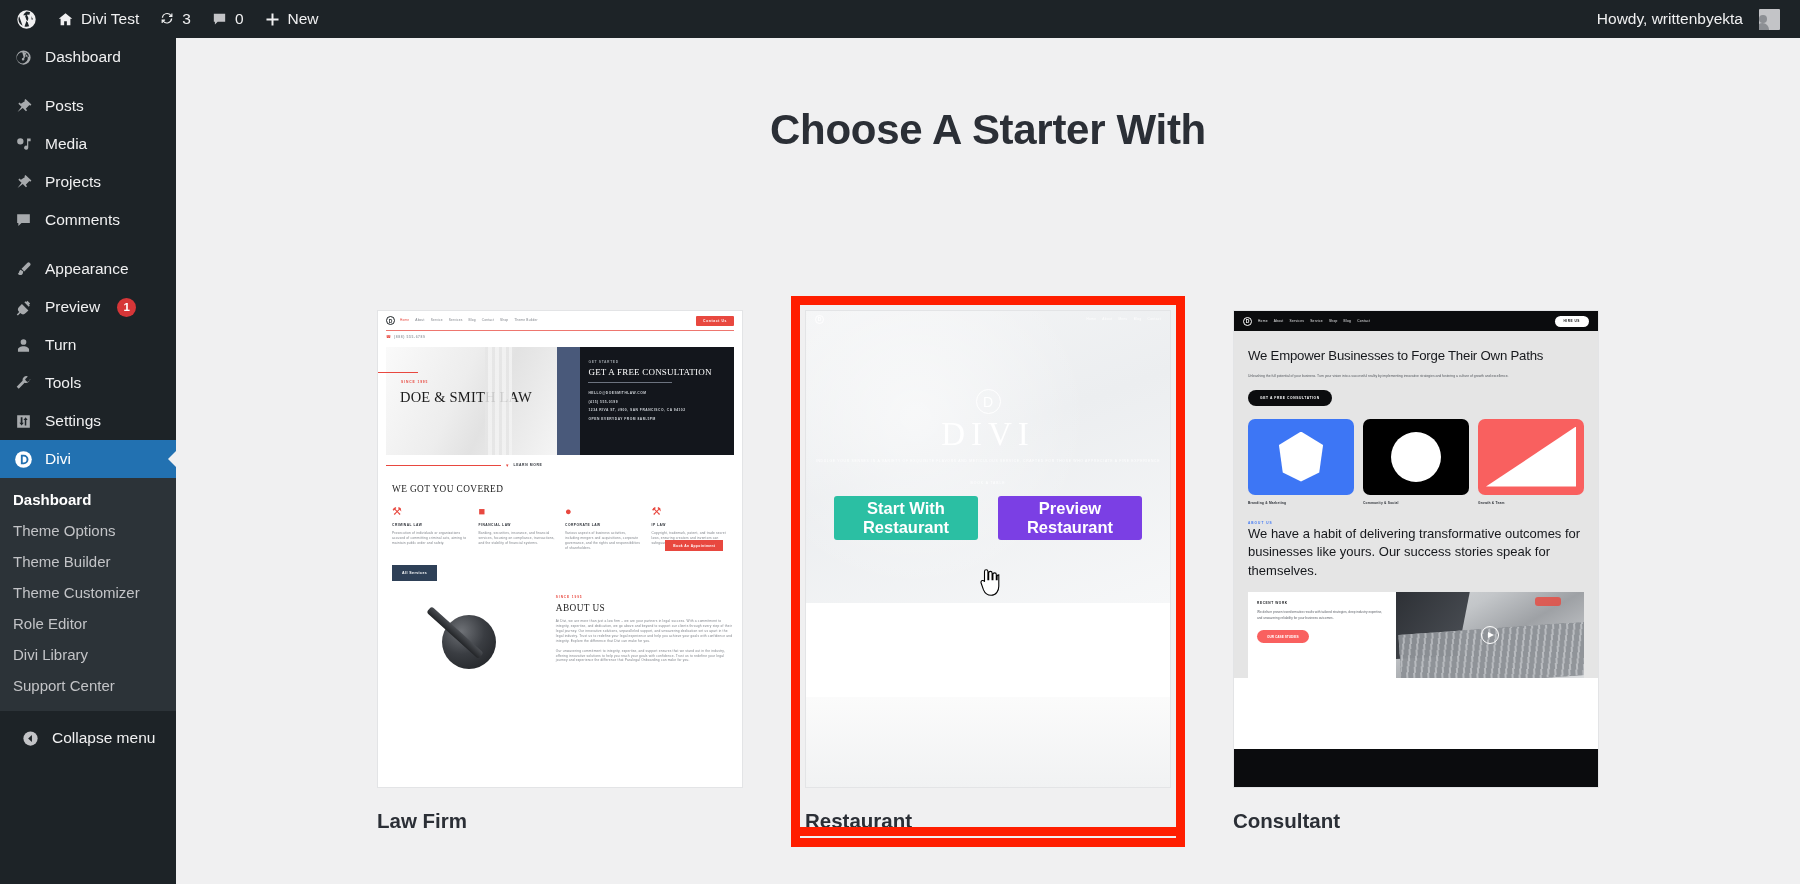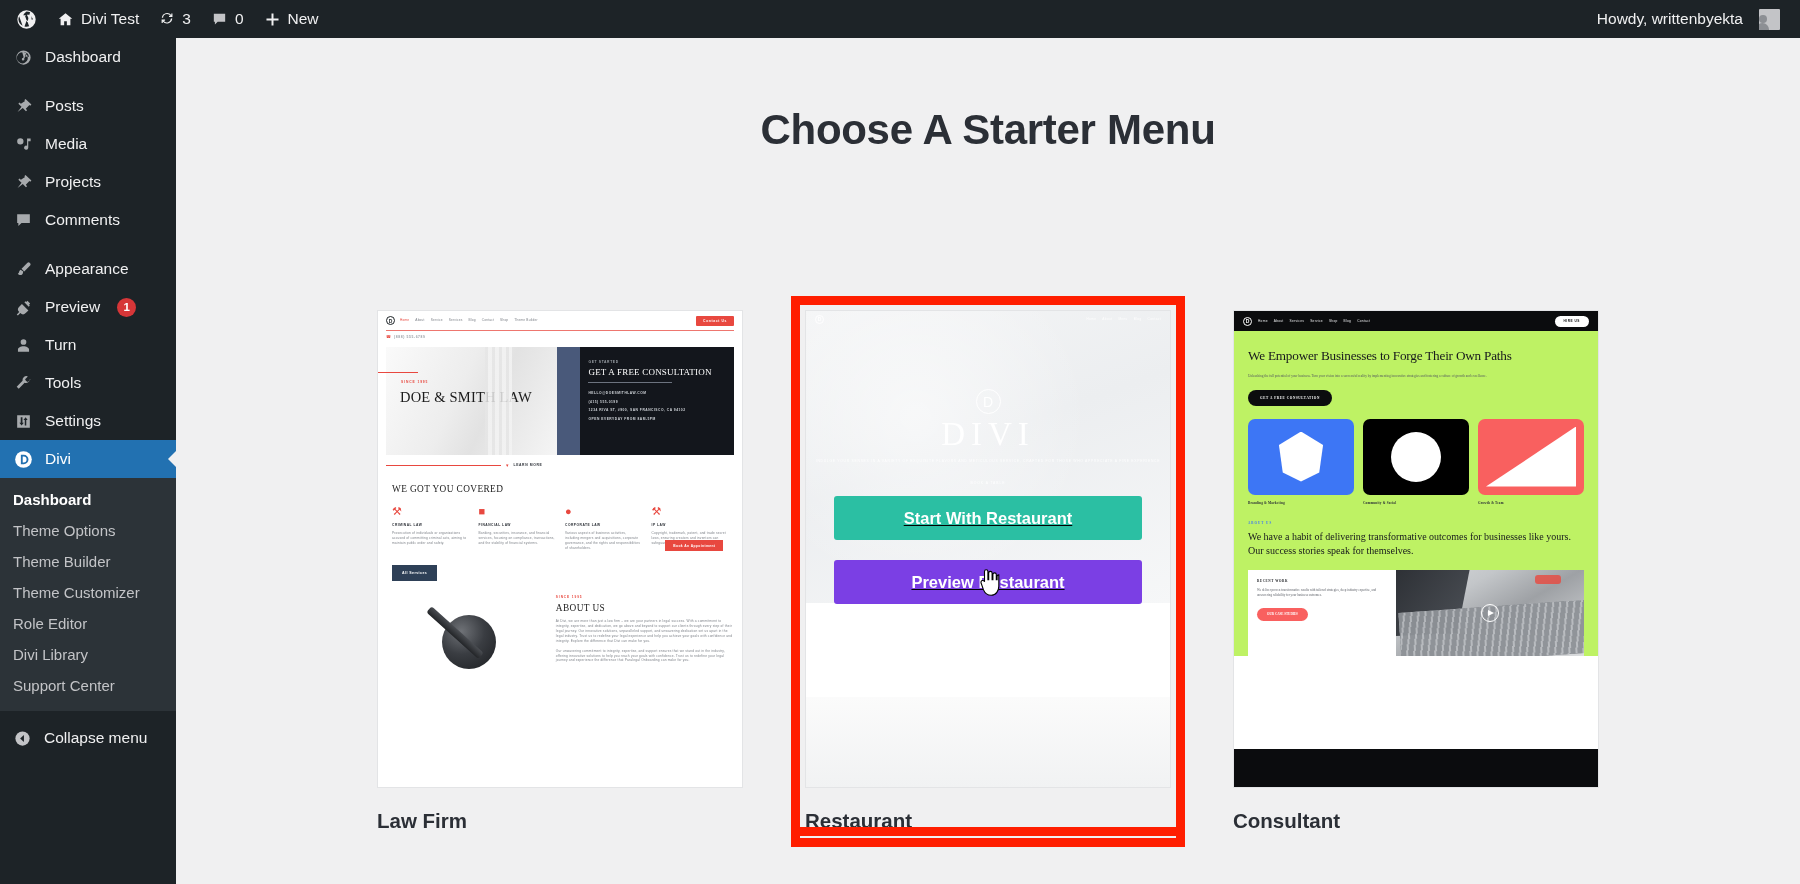--- a/index.html
+++ b/index.html
@@ -68,21 +68,21 @@
     padding: 0 6px; margin-left: 6px;
   }
   #submenu { background: #2c3338; padding: 6px 0 10px 0; }
   .submenu-item {
     display: block; padding: 7px 0 7px 13px;
     font-size: 15px; color: #c3c4c7; cursor: pointer;
   }
   .submenu-item.current { color: #fff; font-weight: 700; }
   .collapse-row {
     display: flex; align-items: center; gap: 11px;
-    height: 42px; padding-left: 12px; font-size: 15.5px;
+    height: 42px; padding-left: 20px; font-size: 15.5px;
     color: #f0f0f1; cursor: pointer; margin-top: 6px;
   }
   .collapse-ic {
     width: 21px; display: inline-flex; align-items: center; justify-content: center;
     color: #a7aaad;
   }
 
   
   #main {
     position: absolute; top: 38px; left: 176px;
@@ -117,21 +117,21 @@
   .card.selected .sel-wrap {
     position: absolute; left: -14px; top: -14px;
     width: 394px; height: 540px;
     border: 9px solid #ff1e00; background: transparent;
     pointer-events: none;
   }
 
   
   .overlay-btns {
     position: absolute; left: 28px; right: 28px; top: 185px;
-    display: flex; flex-direction: column; gap: 20px; z-index: 6; text-decoration: underline;
+    display: flex; flex-direction: row; gap: 20px; z-index: 6;
   }
   .ov-btn {
     height: 44px; border-radius: 3px; border: 0;
     color: #fff; font-size: 16.5px; font-weight: 700;
     font-family: "Liberation Sans", sans-serif;
     display: flex; align-items: center; justify-content: center;
     cursor: pointer; width: 100%;
   }
   .ov-btn.start { background: #2bbfa3; }
   .ov-btn.preview { background: #7b3fe4; }
@@ -216,40 +216,40 @@
   .rs-lower { position:absolute; left:0; right:0; top:292px; bottom:0; background:#fff; }
   .rs-l2 { position:absolute; left:0; right:0; top: 386px; bottom:0;
     background: linear-gradient(180deg,#fbfbfb,#f1f2f3); }
 
   
   .cs-nav { height: 20px; background:#0b0c0e; display:flex; align-items:center; padding: 0 9px; gap:6px; }
   .cs-logo { width:9px;height:9px;border:1px solid #fff; border-radius:50%; display:flex;align-items:center;justify-content:center;font-size:5px;color:#fff;font-weight:700;}
   .cs-nav .links{display:flex;gap:6px;}
   .cs-nav .links span{font-size:3.2px;color:#e9eaec;letter-spacing:.3px;}
   .cs-nav .pill{ margin-left:auto; background:#fff; color:#0b0c0e; font-size:3.2px; font-weight:700; padding:3.5px 9px; border-radius:9px; letter-spacing:.5px;}
-  .cs-body { padding: 17px 14px 0 14px; background:#bef264;font-family:Liberation Serif, serif; }
+  .cs-body { padding: 17px 14px 0 14px; background:#e5e5e5; }
   .cs-h1 { font-size: 13.2px; line-height: 1.26; color:#16181c; font-weight:400; letter-spacing:-.2px; }
   .cs-p { font-size:3.4px; color:#55595f; line-height:1.75; margin-top: 9px; }
   .cs-cta { margin-top: 10px; display:inline-block; background:#0b0c0e; color:#fff; font-size:3.3px; font-weight:700; padding: 6px 12px; border-radius: 10px; letter-spacing:.6px;}
   .cs-tiles { display:flex; gap: 9px; margin-top: 13px; }
   .cs-tile { flex:1; height: 76px; border-radius: 7px; position:relative; overflow:hidden; }
   .cs-tile.blue { background:#3d76f5; }
   .cs-tile.black { background:#000; }
   .cs-tile.red { background:#f9605f; }
   .cs-tile .hex {
     position:absolute; left:50%; top:50%; width: 48px; height: 50px; transform: translate(-50%,-50%);
     background:#fff; clip-path: polygon(50% 0%, 96% 27%, 88% 82%, 50% 100%, 12% 82%, 4% 27%);
   }
   .cs-tile .circ { position:absolute; left:50%; top:50%; width: 50px; height:50px; margin:-25px 0 0 -25px; background:#fff; border-radius:50%; }
   .cs-tile .tri { position:absolute; left:8px; right:8px; top:8px; bottom:8px; background:#fff; clip-path: polygon(100% 0, 100% 100%, 0 100%); }
   .cs-tlabels { display:flex; gap:9px; margin-top: 6px; }
   .cs-tlabels span { flex:1; font-size:3.3px; color:#2b2f36; font-weight:700; letter-spacing:.2px;}
   .cs-about { margin-top: 16px; }
   .cs-about .eyebrow { font-size:3.2px; color:#3d76f5; font-weight:700; letter-spacing:1px;}
-  .cs-about h3 { font-size: 10px; line-height:1.45; color:#16181c; font-weight:400; margin-top: 5px;}
+  .cs-about h3 { font-size: 13px; line-height:1.45; color:#16181c; font-weight:400; }
   .cs-split { display:flex; gap: 0; margin-top: 11px; height: 86px; }
   .cs-card { width: 44%; background:#fff; padding: 9px; }
   .cs-card .t { font-size:3.2px; font-weight:700; color:#16181c; letter-spacing:.6px;}
   .cs-card .p { font-size:3.2px; color:#60646b; line-height:1.75; margin-top:5px;}
   .cs-card .b { margin-top: 9px; display:inline-block; background:#f9605f; color:#fff; font-size:3.2px; font-weight:700; padding:4.5px 10px; border-radius:9px;}
   .cs-photo { width: 56%; position: relative;
     background: linear-gradient(150deg,#d9dbdd 0%,#c3c6c9 30%,#9ea1a5 55%,#dcdee0 100%);
     overflow:hidden;
   }
   .cs-photo .kb {
@@ -449,21 +449,21 @@
             <circle cx="12" cy="12" r="9" fill="#c3c4c7"></circle>
             <path d="M13.8 7.6 9 12l4.8 4.4V7.6Z" fill="#1d2327"></path>
           </svg>
       </span>
       <span>Collapse menu</span>
     </div>
   </div>
 
   <div id="main">
 
-    <h1 id="page-title">Choose A Starter Menu</h1>
+    <h1 id="page-title">Choose A Starter With</h1>
 
     <div id="cards">
 
       <div class="card">
         <div class="thumb">
           <div class="mini">
             <div class="lf-nav">
               <span class="lf-logo">D</span>
               <span class="navlinks">
                 <span class="tiny" style="color:#e8483f">Home</span>

